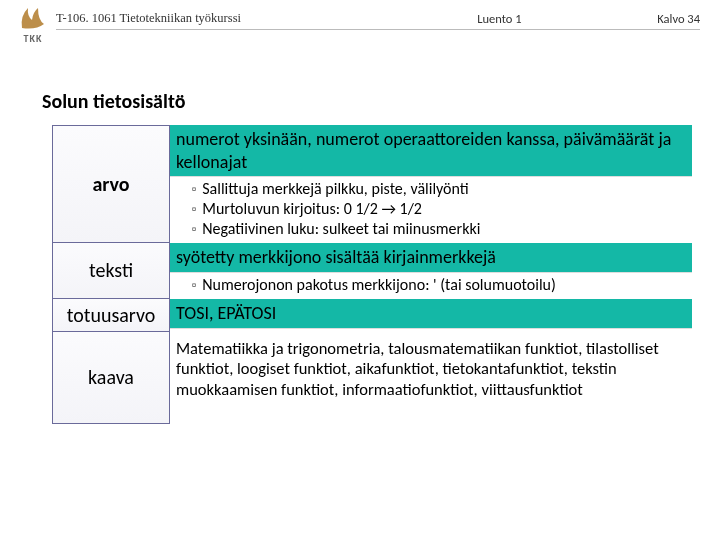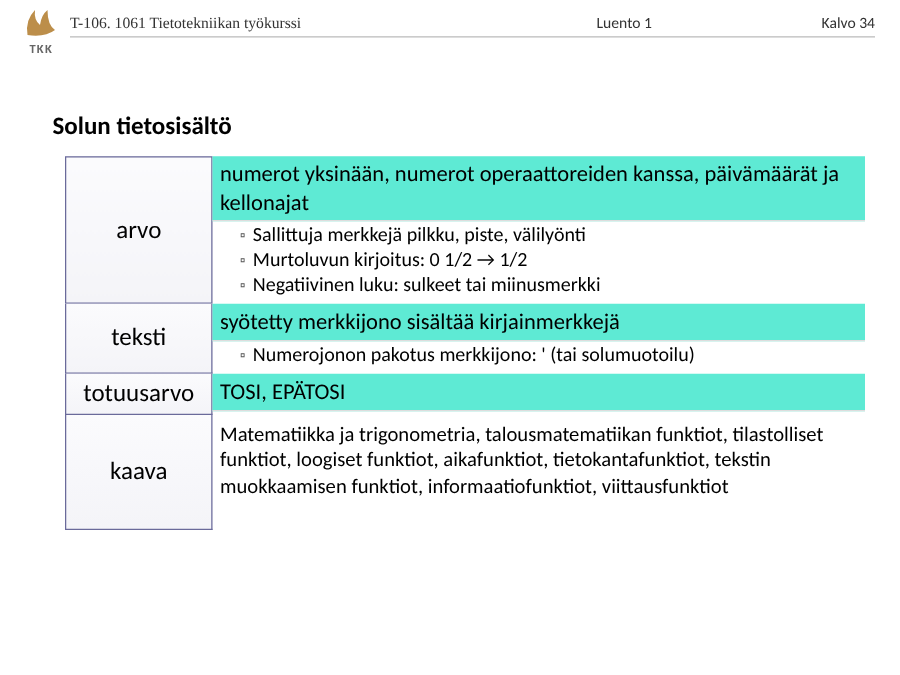--- a/index.html
+++ b/index.html
@@ -58,29 +58,29 @@
     border: 1px solid #6a6a9a;
     background: linear-gradient(#fbfbfd,#f4f4f8);
     display: flex;
     align-items: center;
     justify-content: center;
     font-size: 20px;
     padding: 4px 6px;
     border-top: none;
   }
   .row:first-child .label { border-top: 1px solid #6a6a9a; }
-  .label.first { font-weight: 400; color:#000; }
+  .label.first { font-weight: 700; color:#000; }
   .label.bold { font-weight: 400; color:#000; }
   .content {
     flex: 1;
     font-size: 17px;
     line-height: 1.25;
   }
   .hdr {
-    background: #5eead4;
+    background: #14b8a6;
     padding: 3px 6px 3px 6px;
     font-size: 18px;
     border-bottom: 1px solid #ddd;
   }
   .sub {
     padding: 2px 6px 4px 22px;
     font-size: 16px;
   }
   .sub .b::before {
     content: "▫";

